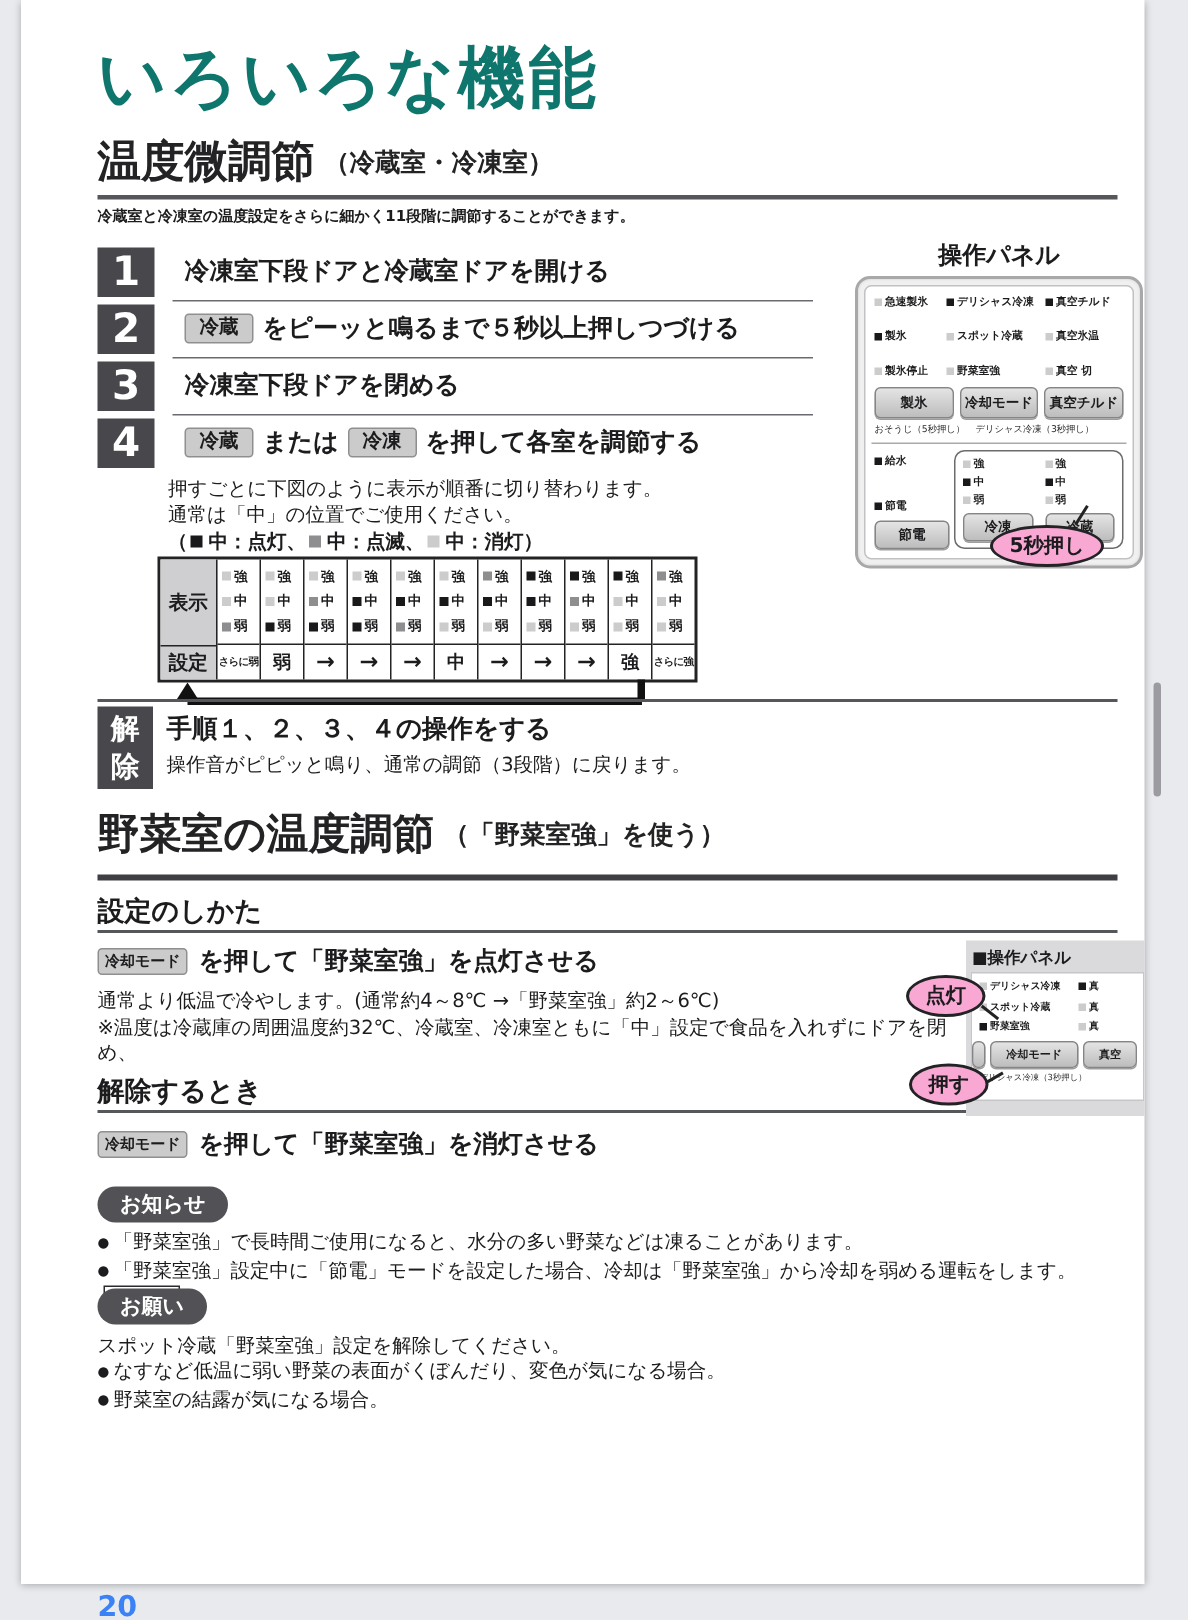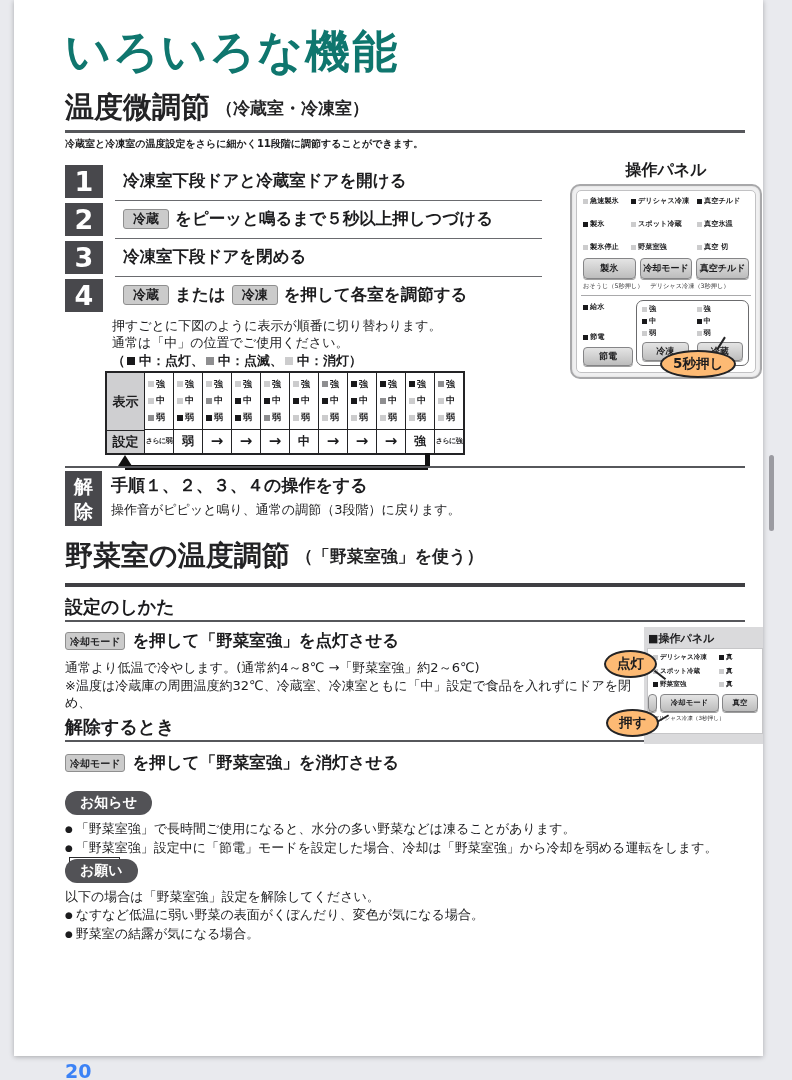--- a/index.html
+++ b/index.html
@@ -86,21 +86,21 @@
   .pdivider{height:1px;background:#a9a9ab;margin:4px -2px 4px;}
   .pbottom{display:flex;}
   .pleft{width:50px;display:flex;flex-direction:column;}
   .pleft .pcell{margin-top:2px;}
   .pleft .gap{height:18px;}
   .pleft .pbtn{margin-top:5px;height:17px;flex:none;}
   .ptemp{flex:1;border:1.5px solid #6b6b6d;border-radius:7px;margin-left:3px;padding:3px 5px 4px;display:flex;gap:8px;}
   .tcol{flex:1;display:flex;flex-direction:column;gap:2px;}
   .tcol .pbtn{height:17px;margin-top:2px;}
   
-  .callout{position:absolute;background:#fdba74;border:2px solid #232325;border-radius:50%;
+  .callout{position:absolute;background:#f9a8d4;border:2px solid #232325;border-radius:50%;
     padding:3px 11px;font-size:13.5px;font-weight:800;white-space:nowrap;z-index:5;}
   .pointer{position:absolute;width:2px;background:#232325;z-index:4;}
   
   .minipanel{position:absolute;left:630px;top:627px;width:119px;height:117px;background:#dadadc;padding:3px 0 3px 3px;box-sizing:border-box;overflow:hidden;}
   .minihead{font-size:11px;font-weight:900;margin:1px 0 2px 1px;white-space:nowrap;}
   .miniinner{background:#fff;border:1px solid #c6c6c8;padding:4px 0 3px 5px;overflow:hidden;height:86px;box-sizing:border-box;}
   .minirow{display:flex;gap:8px;margin-bottom:4.5px;white-space:nowrap;}
   .minicell{display:flex;align-items:center;gap:2px;font-size:6.6px;font-weight:700;}
   .minicell.left{width:58px;flex:none;}
   .minicell .lamp{width:5px;height:5px;}
@@ -514,21 +514,21 @@
     <span>を押して「野菜室強」を消灯させる</span>
   </div>
 
   <div class="badge" style="top:791px;">お知らせ</div>
   <ul class="blist" style="top:820px;">
     <li><span>「野菜室強」で長時間ご使用になると、水分の多い野菜などは凍ることがあります。</span></li>
     <li><span>「野菜室強」設定中に「節電」モードを設定した場合、冷却は「野菜室強」から冷却を弱める運転をします。</span><span class="linkbox">→P.22</span></li>
   </ul>
 
   <div class="badge" style="top:859px;">お願い</div>
-  <div class="lead" style="top:888px;">以下の場合は「野菜室強」設定を解除してください。</div>
+  <div class="lead" style="top:888px;">スポット冷蔵「野菜室強」設定を解除してください。</div>
   <ul class="blist" style="top:906px;">
     <li><span>なすなど低温に弱い野菜の表面がくぼんだり、変色が気になる場合。</span></li>
     <li><span>野菜室の結露が気になる場合。</span></li>
   </ul>
 
   <div class="minipanel">
     <div class="minihead">■操作パネル</div>
     <div class="miniinner">
       <div>
           <div class="minirow">

